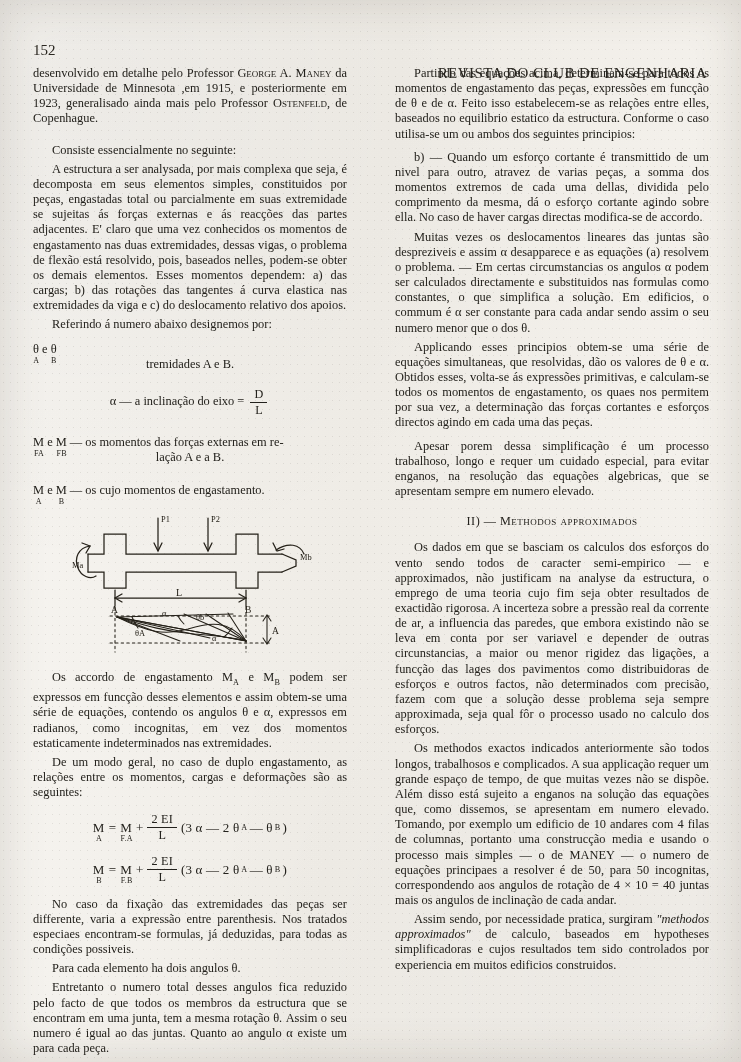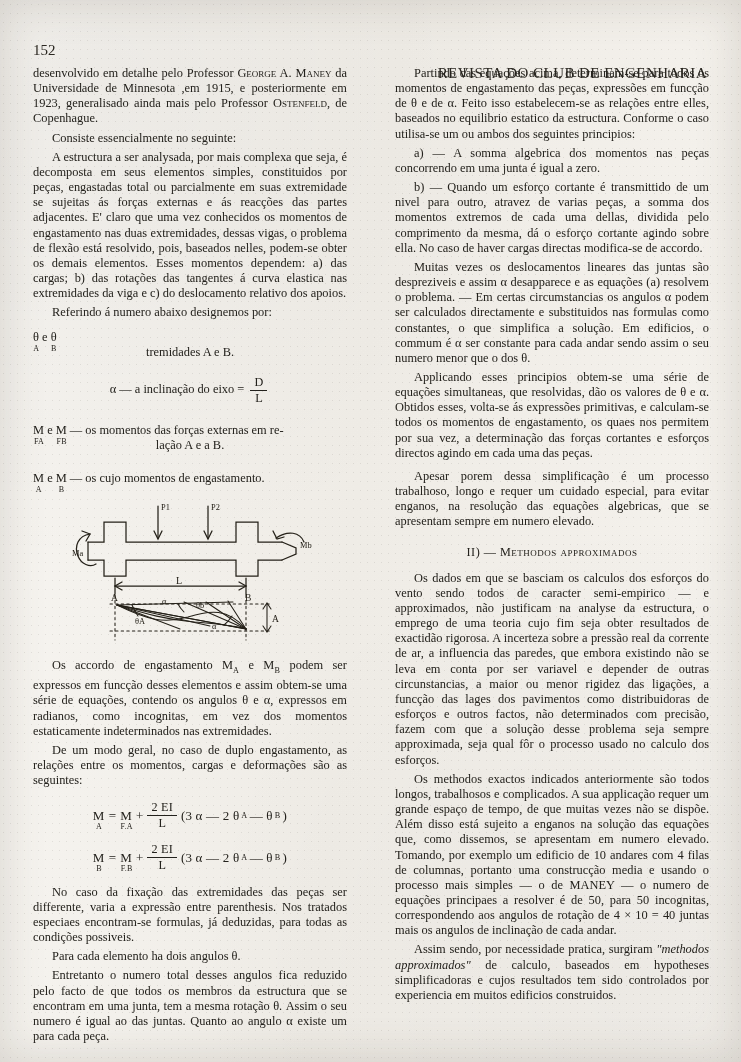--- a/index.html
+++ b/index.html
@@ -68,21 +68,21 @@
     line-height: 15.15px;
     text-align: justify;
     color: #23211c;
     -webkit-font-smoothing: none;
   }
   .col.left  { left: 33px; }
   .col.right { left: 395px; }
 
   p { margin: 0; text-indent: 19px; }
   p.noind { text-indent: 0; }
-  p + p { margin-top: 4px; }
+  p + p { margin-top: 16px; }
   .gap-s { height: 4px; }
 
   .sc { font-variant: small-caps; }
   .it { font-style: italic; }
 
   
   .notation { font-size: 12.4px; line-height: 15.2px; }
   .note-line { display: block; margin-top: 9px; }
   .sub {
     font-size: 8.2px;
@@ -305,21 +305,20 @@
     <div class="gap-s"></div>
     <p>Para cada elemento ha dois angulos θ.</p>
     <div class="gap-s"></div>
     <p>Entretanto o numero total desses angulos fica reduzido pelo facto de que todos os membros da estructura que se encontram em uma junta, tem a mesma rotação θ. Assim o seu numero é igual ao das juntas. Quanto ao angulo α existe um para cada peça.</p>
   </div>
 
   <div class="col right">
 
     <p>Partindo das equações acima, determinam-se para todos os momentos de engastamento das peças, expressões em funcção de θ e de α. Feito isso estabelecem-se as relações entre elles, baseados no equilibrio estatico da estructura. Conforme o caso utilisa-se um ou ambos dos seguintes principios:</p>
     <div class="gap-s"></div>
-    <p>a) — A somma algebrica dos momentos nas peças concorrendo em uma junta é igual a zero.</p>
     <div class="gap-s"></div>
     <p>b) — Quando um esforço cortante é transmittido de um nivel para outro, atravez de varias peças, a somma dos momentos extremos de cada uma dellas, dividida pelo comprimento da mesma, dá o esforço cortante agindo sobre ella. No caso de haver cargas directas modifica-se de accordo.</p>
     <div class="gap-s"></div>
     <p>Muitas vezes os deslocamentos lineares das juntas são despreziveis e assim α desapparece e as equações (a) resolvem o problema. — Em certas circumstancias os angulos α podem ser calculados directamente e substituidos nas formulas como constantes, o que simplifica a solução. Em edificios, o commum é α ser constante para cada andar sendo assim o seu numero menor que o dos θ.</p>
     <div class="gap-s"></div>
     <p>Applicando esses principios obtem-se uma série de equações simultaneas, que resolvidas, dão os valores de θ e α. Obtidos esses, volta-se ás expressões primitivas, e calculam-se todos os momentos de engastamento, os quaes nos permitem por sua vez, a determinação das forças cortantes e esforços directos agindo em cada uma das peças.</p>
     <div class="gap-s"></div>
     <div class="gap-s"></div>
     <p>Apesar porem dessa simplificação é um processo trabalhoso, longo e requer um cuidado especial, para evitar enganos, na resolução das equações algebricas, que se apresentam sempre em numero elevado.</p>
 

